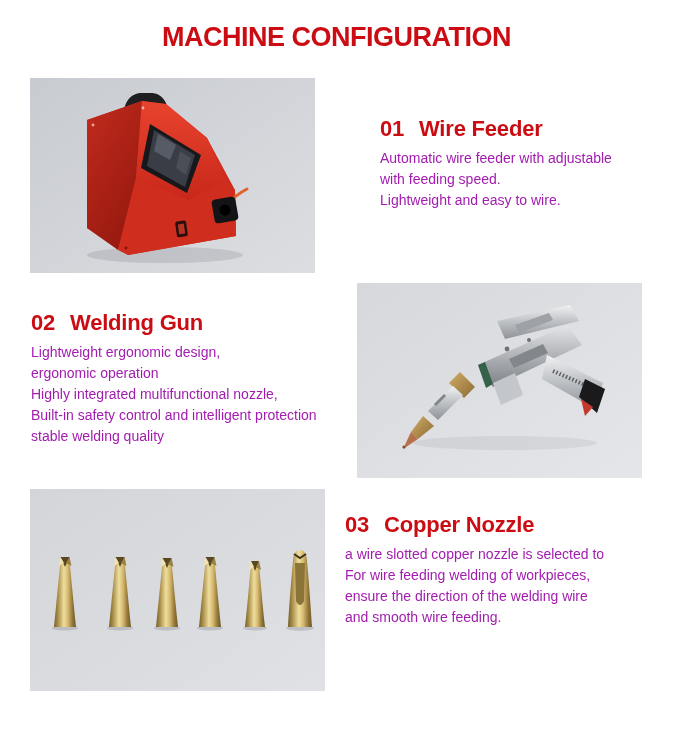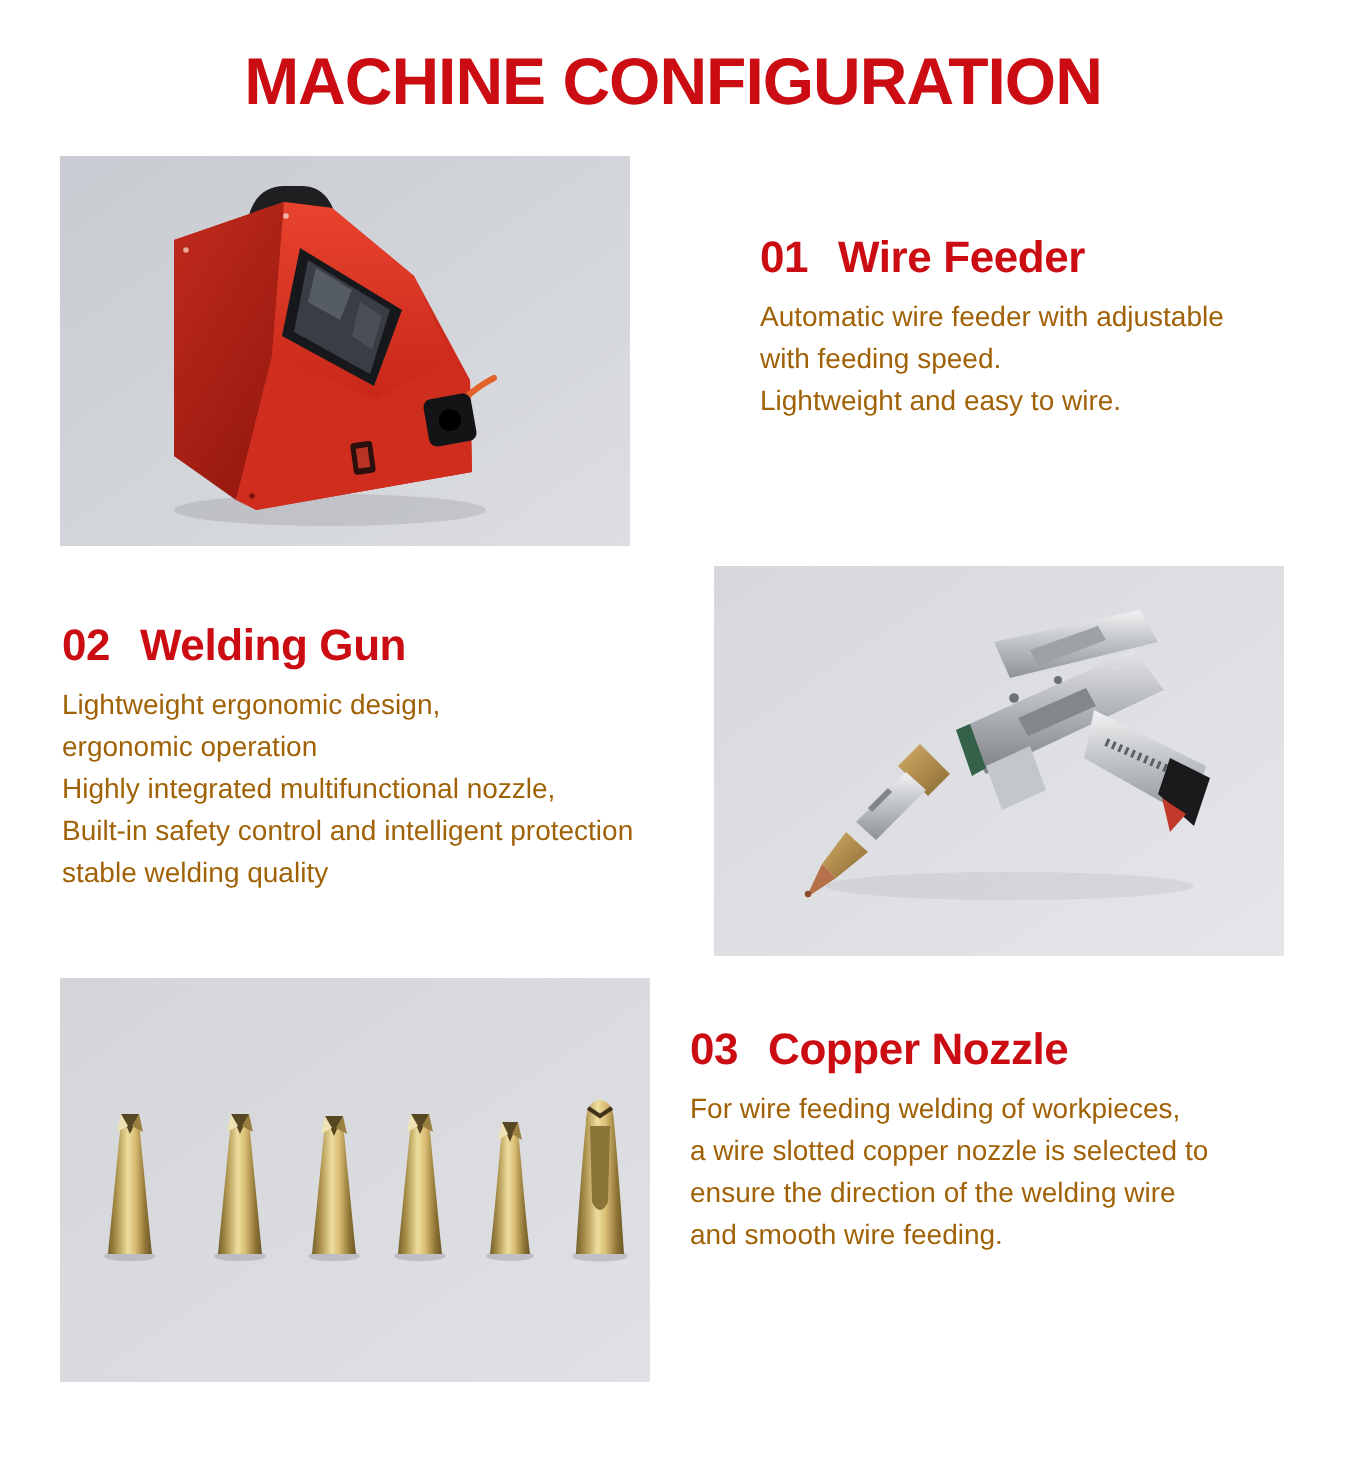--- a/index.html
+++ b/index.html
@@ -2,29 +2,29 @@
 <html><head>
 <meta charset="utf-8">
 <style>
   html,body { margin:0; padding:0; background:#ffffff; }
   .page {
     position:relative; width:673px; height:731px; background:#ffffff;
     font-family:"Liberation Sans", sans-serif; overflow:hidden;
   }
   .title {
     position:absolute; top:22px; left:0; width:100%; margin:0;
-    text-align:center; font-size:33px; font-weight:bold; letter-spacing:-0.5px;
+    text-align:center; font-size:27px; font-weight:bold; letter-spacing:-0.5px;
     color:#cb0d13;
   }
   .photo { position:absolute; margin:0; padding:0; }
   .photo svg { display:block; }
   .textblock { position:absolute; }
   .heading { margin:0; font-size:22px; font-weight:bold; color:#cb0d13; line-height:22px; letter-spacing:-0.2px; }
   .heading .num { margin-right:9px; }
-  .body { margin-top:8px; font-size:14px; color:#a16207; line-height:21px; }
+  .body { margin-top:8px; font-size:14px; color:#a21caf; line-height:21px; }
   .line { white-space:nowrap; }
 </style>
 </head>
 <body>
 
 <div class="page">
 
   <h1 class="title">MACHINE CONFIGURATION</h1>
 
   <figure class="photo" style="left:30px; top:78px;">
@@ -221,20 +221,20 @@
       </g>
     </svg>
   </figure>
 
   <div class="textblock" style="left:345px; top:514px;">
     <h2 class="heading">
       <span class="num">03</span>
       <span class="nm">Copper Nozzle</span>
     </h2>
     <div class="body">
+      <div class="line">a wire slotted copper nozzle is selected to</div>
       <div class="line">For wire feeding welding of workpieces,</div>
-      <div class="line">a wire slotted copper nozzle is selected to</div>
       <div class="line">ensure the direction of the welding wire</div>
       <div class="line">and smooth wire feeding.</div>
     </div>
   </div>
 
 </div>
 
 </body></html>

